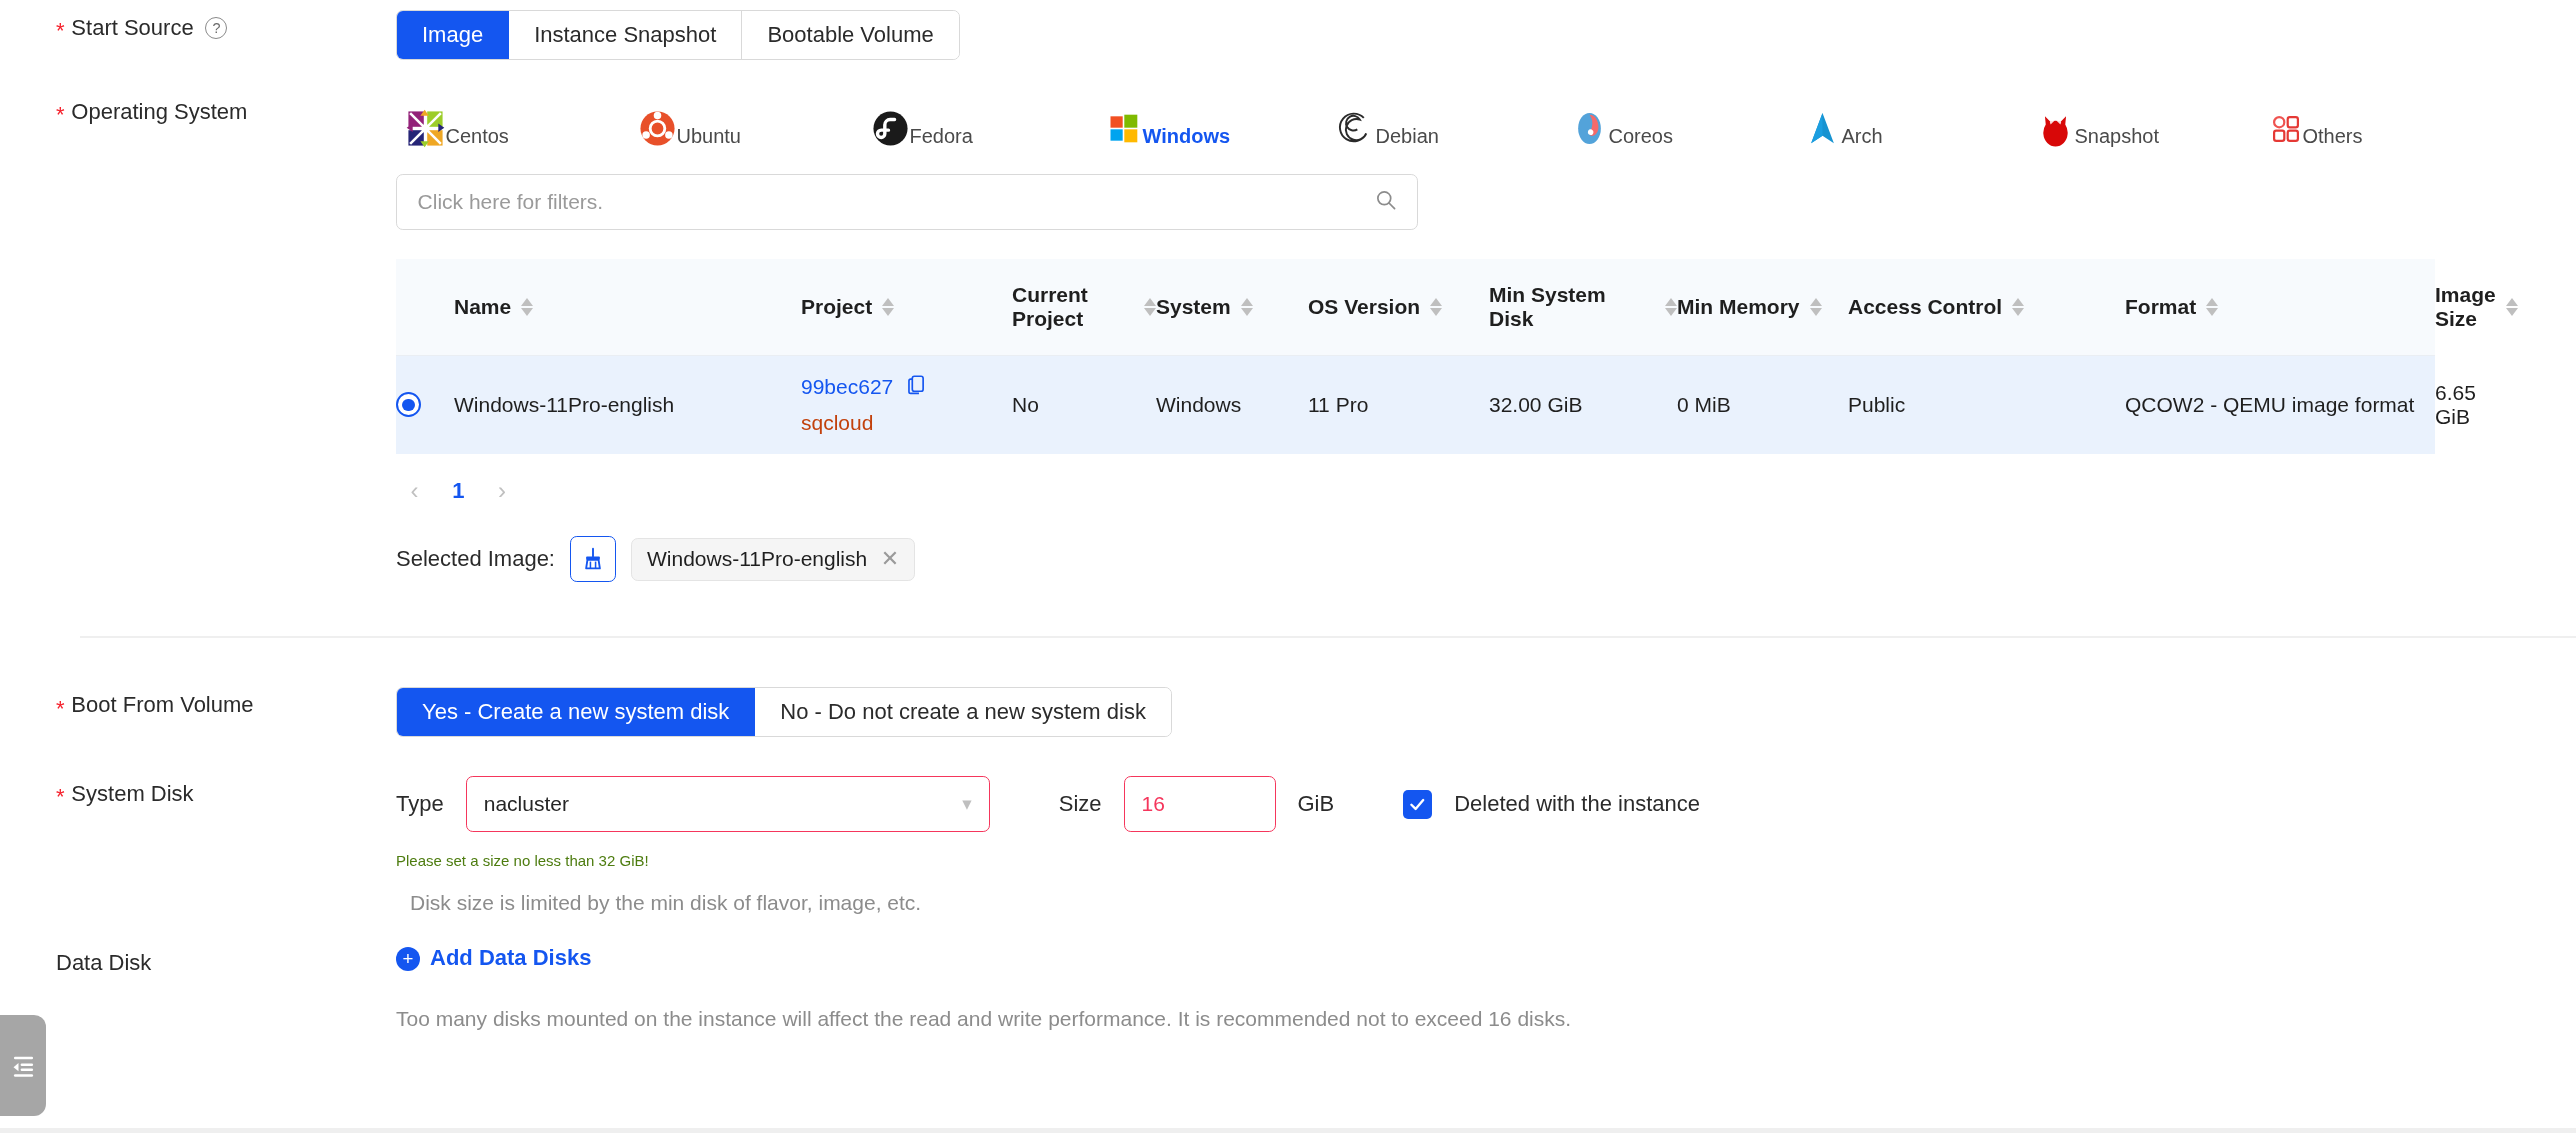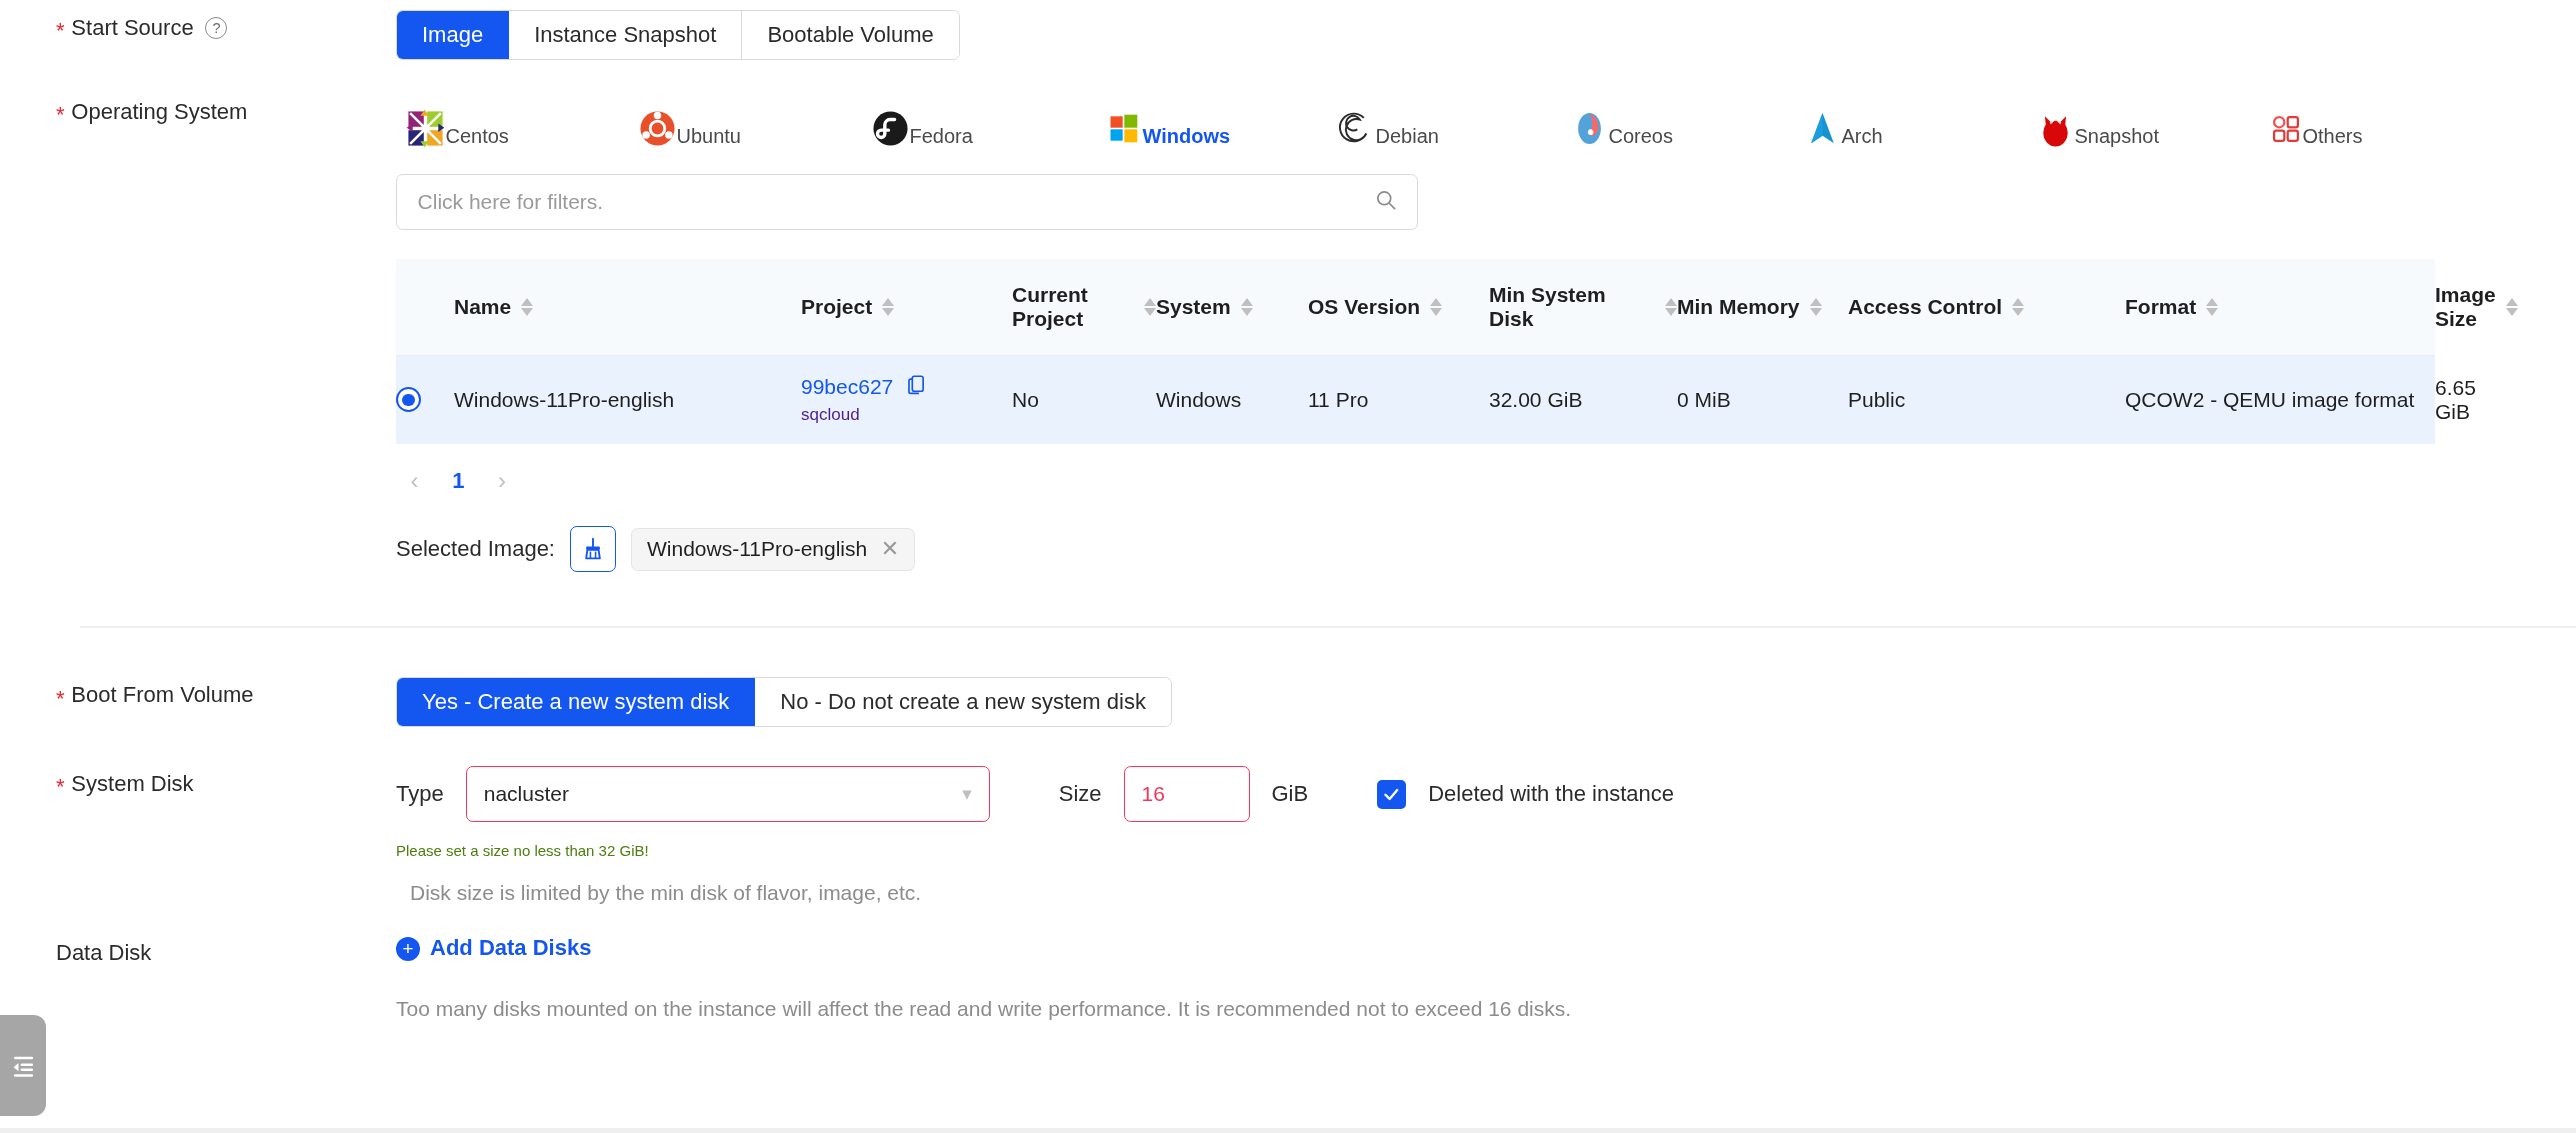--- a/index.html
+++ b/index.html
@@ -100,21 +100,21 @@
     padding: 18.6px 0; height: 81px; vertical-align: middle;
   }
   .radio-outer {
     width: 25px; height: 25px; border-radius: 50%;
     border: 2.5px solid #1456f0; display: inline-flex; align-items: center; justify-content: center;
     cursor: pointer; background: #fff;
   }
   .radio-dot { width: 12.7px; height: 12.7px; border-radius: 50%; background: #1456f0; }
   .proj-link { color: #1456f0; font-size: 21px; cursor: pointer; }
   .copy-ico { display: inline-block; vertical-align: -1.7px; margin-left: 8.5px; cursor: pointer; }
-  .proj-sub { color: #4c1d95; font-size: 17px; margin-top: 5px; }
+  .proj-sub { color: #c2410c; font-size: 21px; margin-top: 11px; }
 
   
   .pager { display: flex; align-items: center; gap: 6.8px; }
   .pg-arrow {
     width: 37px; height: 37px; display: flex; align-items: center; justify-content: center;
     color: #c0c0c0; font-size: 24px; cursor: pointer;
   }
   .pg-num {
     min-width: 37px; height: 37px; display: flex; align-items: center; justify-content: center;
     color: #1456f0; font-size: 22px; font-weight: bold; cursor: pointer;
@@ -138,21 +138,21 @@
 
   
   .inline-label { font-size: 22px; color: #2b2b2b; }
   .select-box {
     width: 524px; height: 56px; border: 1.7px solid #f5365c; border-radius: 6.8px;
     display: flex; align-items: center; justify-content: space-between;
     padding: 0 17px; font-size: 21px; color: #262626; background:#fff; cursor: pointer;
   }
   .chev { color: #bfbfbf; font-size: 18.6px; }
   .size-box {
-    width: 126px; height: 56px; border: 1.7px solid #f5365c; border-radius: 6.8px;
+    width: 152px; height: 56px; border: 1.7px solid #f5365c; border-radius: 6.8px;
     display: flex; align-items: center; padding: 0 15px; background: #fff;
   }
   .size-input {
     width: 100%; border: none; outline: none; background: transparent;
     font-size: 21px; color: #f5365c; font-family: "Liberation Sans", sans-serif;
   }
   .chk {
     width: 29px; height: 29px; border-radius: 5px; background: #1456f0;
     display: flex; align-items: center; justify-content: center; cursor: pointer;
   }

